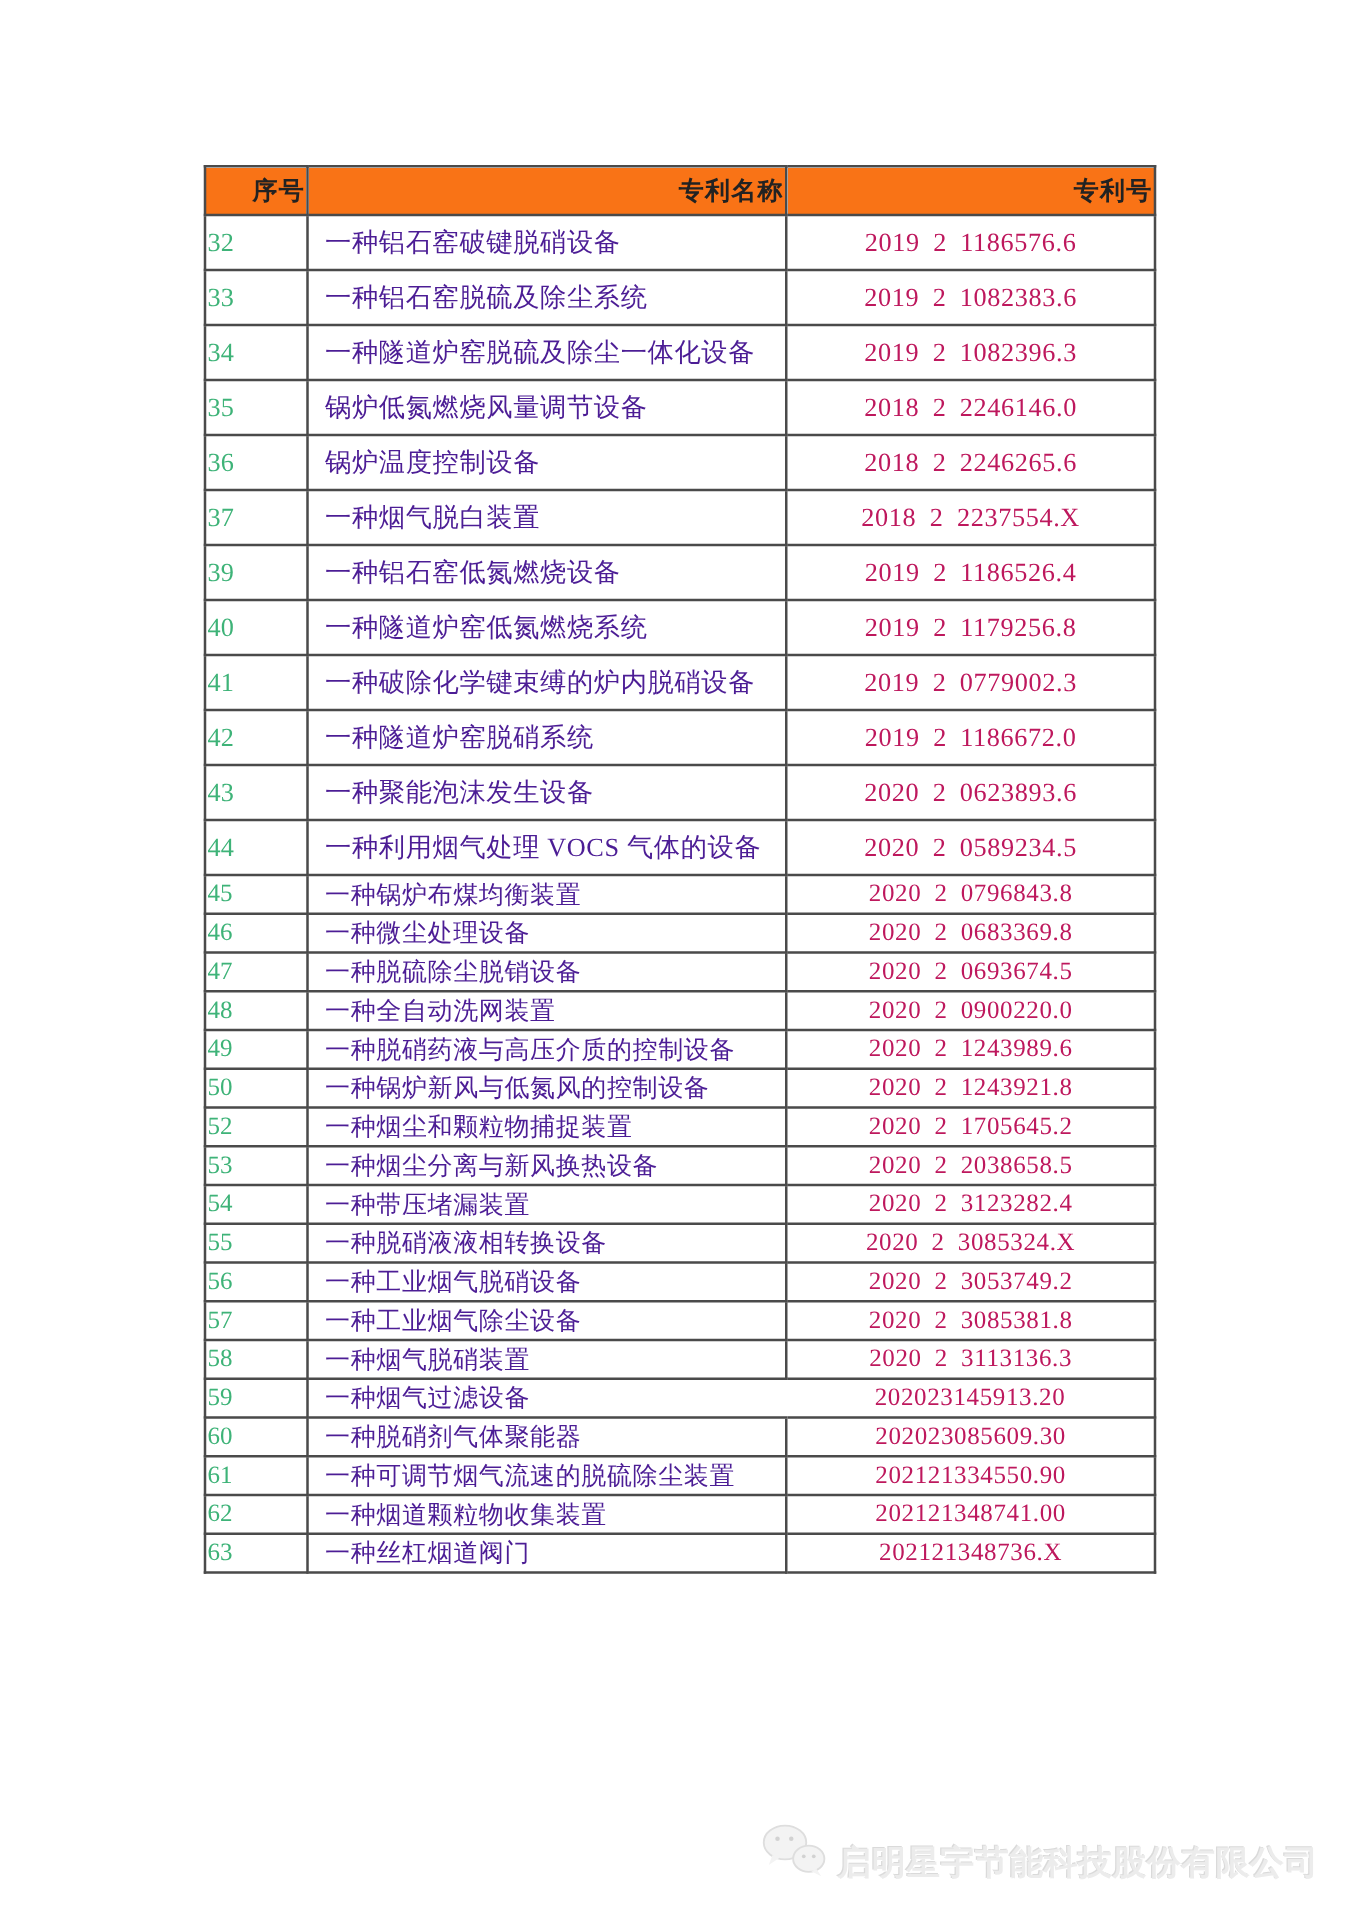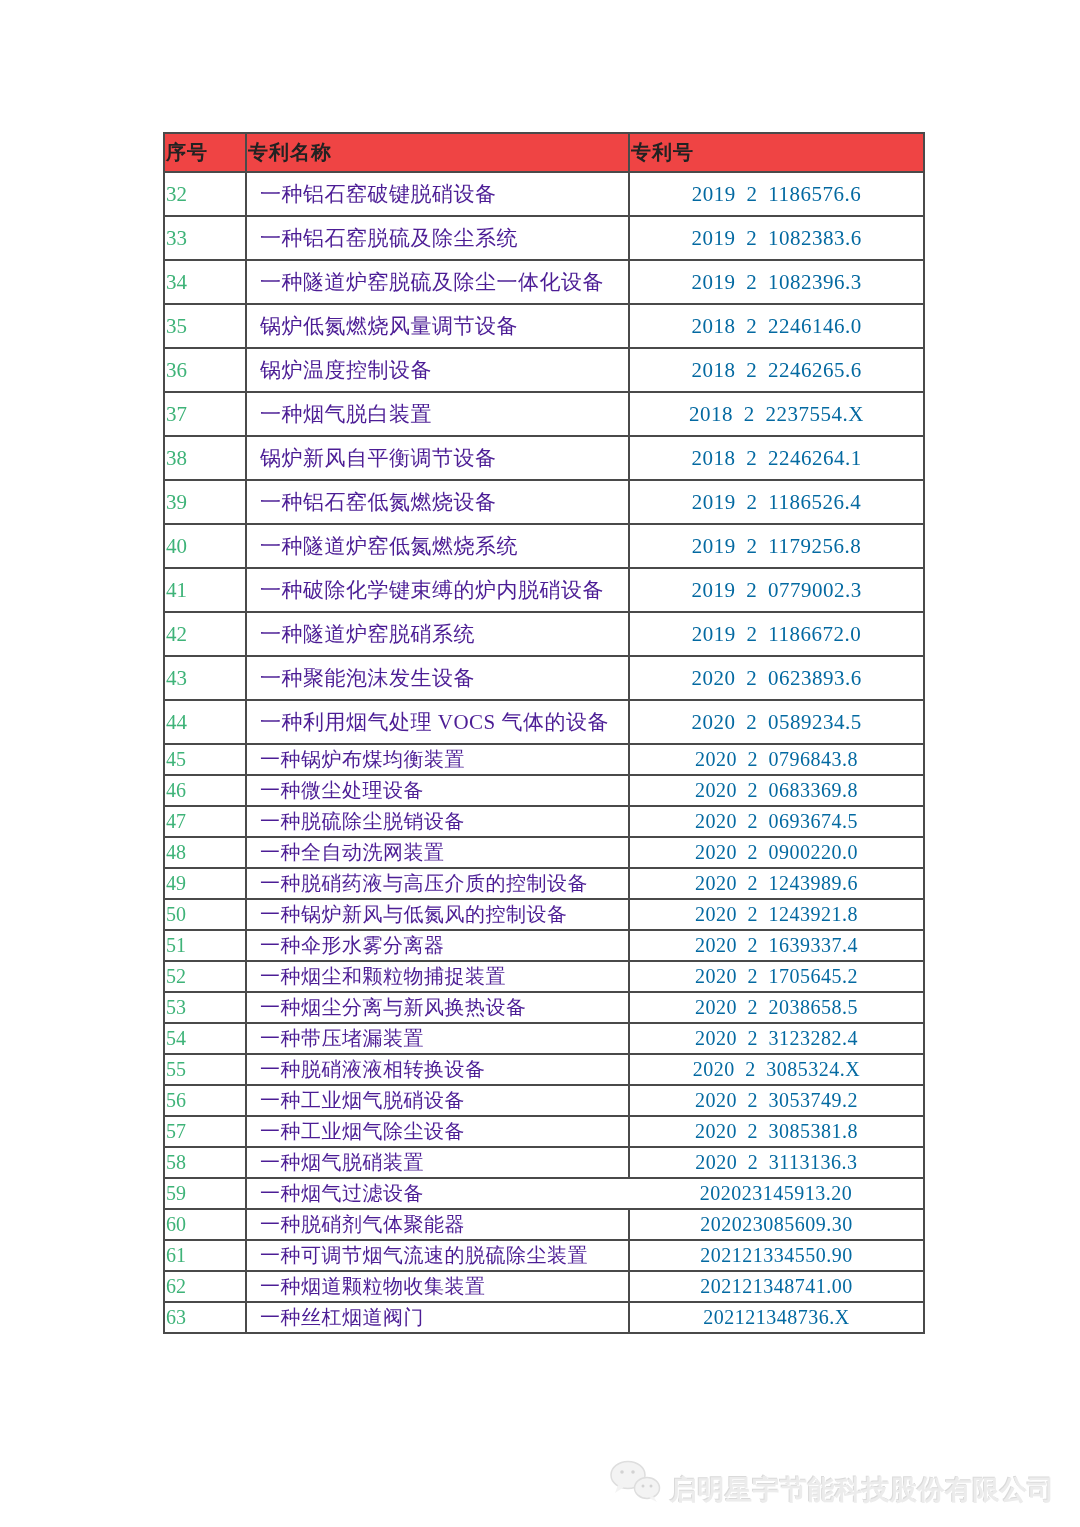--- a/index.html
+++ b/index.html
@@ -8,28 +8,28 @@
     font-family:"Liberation Serif","DejaVu Serif",serif;
     overflow:hidden;
   }
   .table-wrap{position:absolute;left:163px;top:132px;width:760px;}
   table{border-collapse:collapse;width:760px;table-layout:fixed;}
   col.col-no{width:82px;}
   col.col-name{width:383px;}
   col.col-num{width:295px;}
   th,td{border:2px solid #4a4a4a;overflow:hidden;white-space:nowrap;}
   thead th{
-    background:#ef4444;height:35px;font-size:20px;font-weight:bold;
-    color:#222222;text-align:left;letter-spacing:1px;
+    background:#f97316;height:35px;font-size:20px;font-weight:bold;
+    color:#222222;text-align:right;letter-spacing:1px;
   }
   tr.tall td{height:40px;font-size:21px;}
   tr.short td{height:27px;font-size:20px;border-radius:14px;}
   td.c-no{text-align:left;color:#3eb378;}
   td.c-name{text-align:left;padding-left:13px;color:#4c1d95;letter-spacing:0.5px;}
-  td.c-num{text-align:center;color:#0369a1;word-spacing:5px;letter-spacing:0.5px;}
+  td.c-num{text-align:center;color:#be185d;word-spacing:5px;letter-spacing:0.5px;}
   td.hide-right{border-right-style:hidden;}
   .watermark{
     position:absolute;left:608px;top:1456px;height:52px;
     display:flex;align-items:flex-end;gap:8px;
   }
   .wm-icon{flex:0 0 auto;}
   .wm-text{
     font-family:"Liberation Sans","DejaVu Sans",sans-serif;
     font-size:27px;font-weight:bold;color:#ececec;letter-spacing:0.5px;
     text-shadow:1px 1px 0 #ffffff,-1px -1px 0 #dadada;
@@ -78,25 +78,20 @@
           <td class="c-no">36</td>
           <td class="c-name">锅炉温度控制设备</td>
           <td class="c-num">2018 2 2246265.6</td>
         </tr>
         <tr class="tall">
           <td class="c-no">37</td>
           <td class="c-name">一种烟气脱白装置</td>
           <td class="c-num">2018 2 2237554.X</td>
         </tr>
         <tr class="tall">
-          <td class="c-no">38</td>
-          <td class="c-name">锅炉新风自平衡调节设备</td>
-          <td class="c-num">2018 2 2246264.1</td>
-        </tr>
-        <tr class="tall">
           <td class="c-no">39</td>
           <td class="c-name">一种铝石窑低氮燃烧设备</td>
           <td class="c-num">2019 2 1186526.4</td>
         </tr>
         <tr class="tall">
           <td class="c-no">40</td>
           <td class="c-name">一种隧道炉窑低氮燃烧系统</td>
           <td class="c-num">2019 2 1179256.8</td>
         </tr>
         <tr class="tall">
@@ -141,25 +136,20 @@
         </tr>
         <tr class="short">
           <td class="c-no">49</td>
           <td class="c-name">一种脱硝药液与高压介质的控制设备</td>
           <td class="c-num">2020 2 1243989.6</td>
         </tr>
         <tr class="short">
           <td class="c-no">50</td>
           <td class="c-name">一种锅炉新风与低氮风的控制设备</td>
           <td class="c-num">2020 2 1243921.8</td>
-        </tr>
-        <tr class="short">
-          <td class="c-no">51</td>
-          <td class="c-name">一种伞形水雾分离器</td>
-          <td class="c-num">2020 2 1639337.4</td>
         </tr>
         <tr class="short">
           <td class="c-no">52</td>
           <td class="c-name">一种烟尘和颗粒物捕捉装置</td>
           <td class="c-num">2020 2 1705645.2</td>
         </tr>
         <tr class="short">
           <td class="c-no">53</td>
           <td class="c-name">一种烟尘分离与新风换热设备</td>
           <td class="c-num">2020 2 2038658.5</td>

